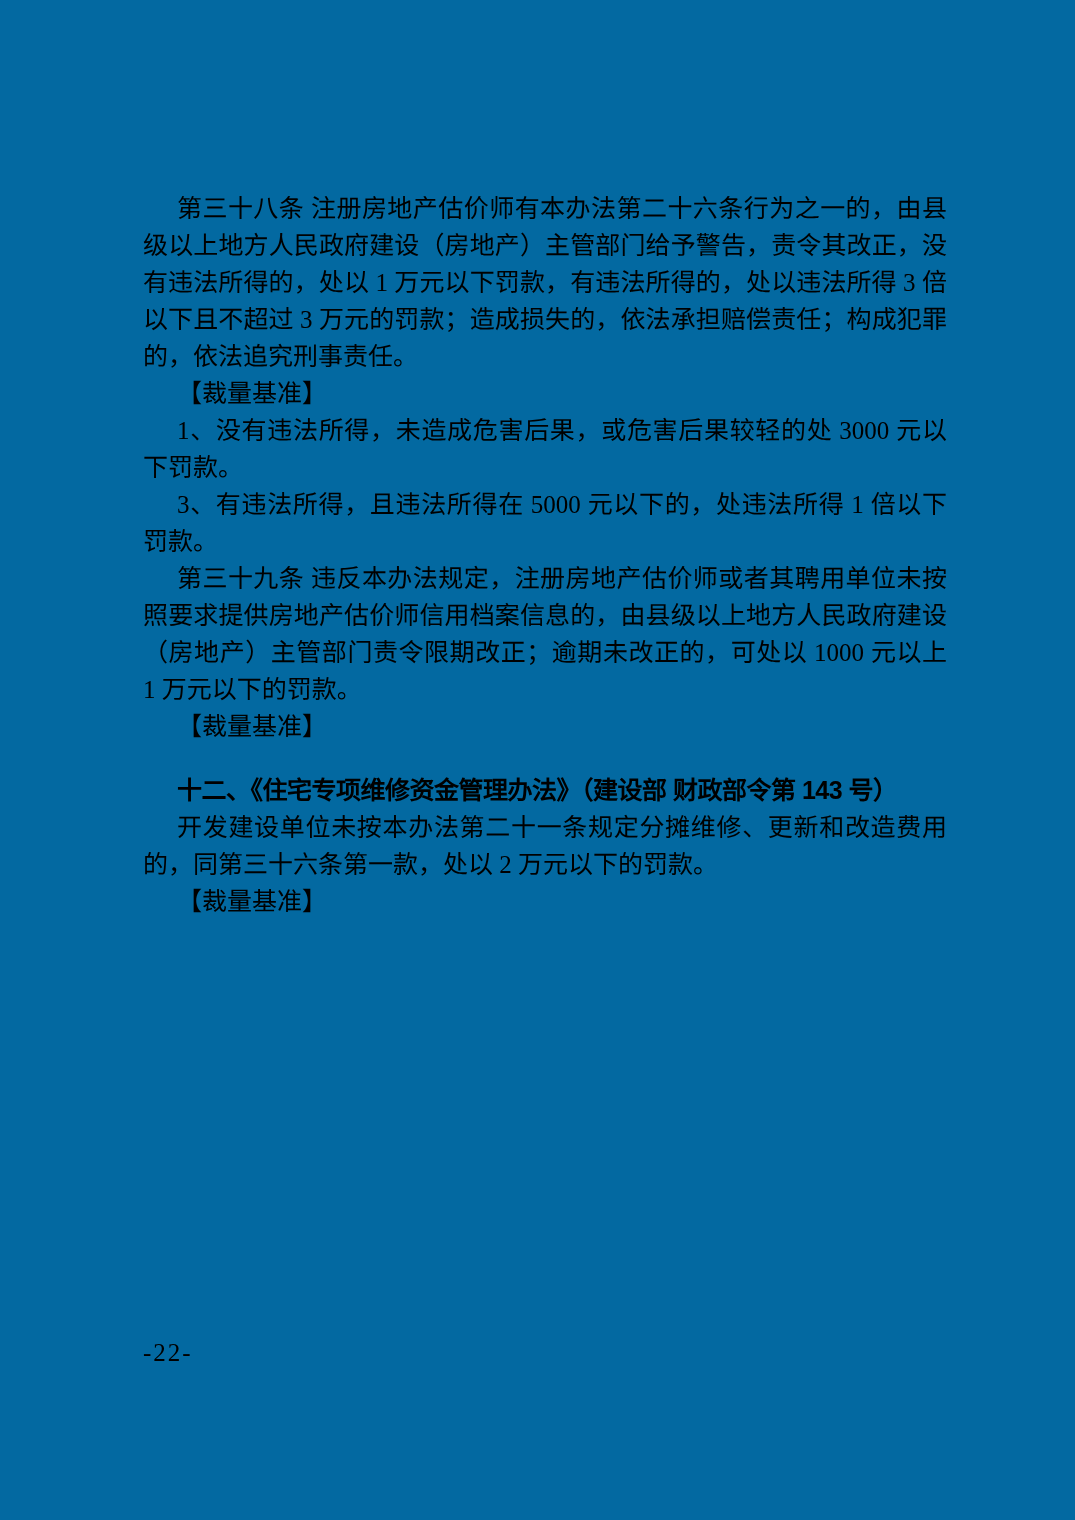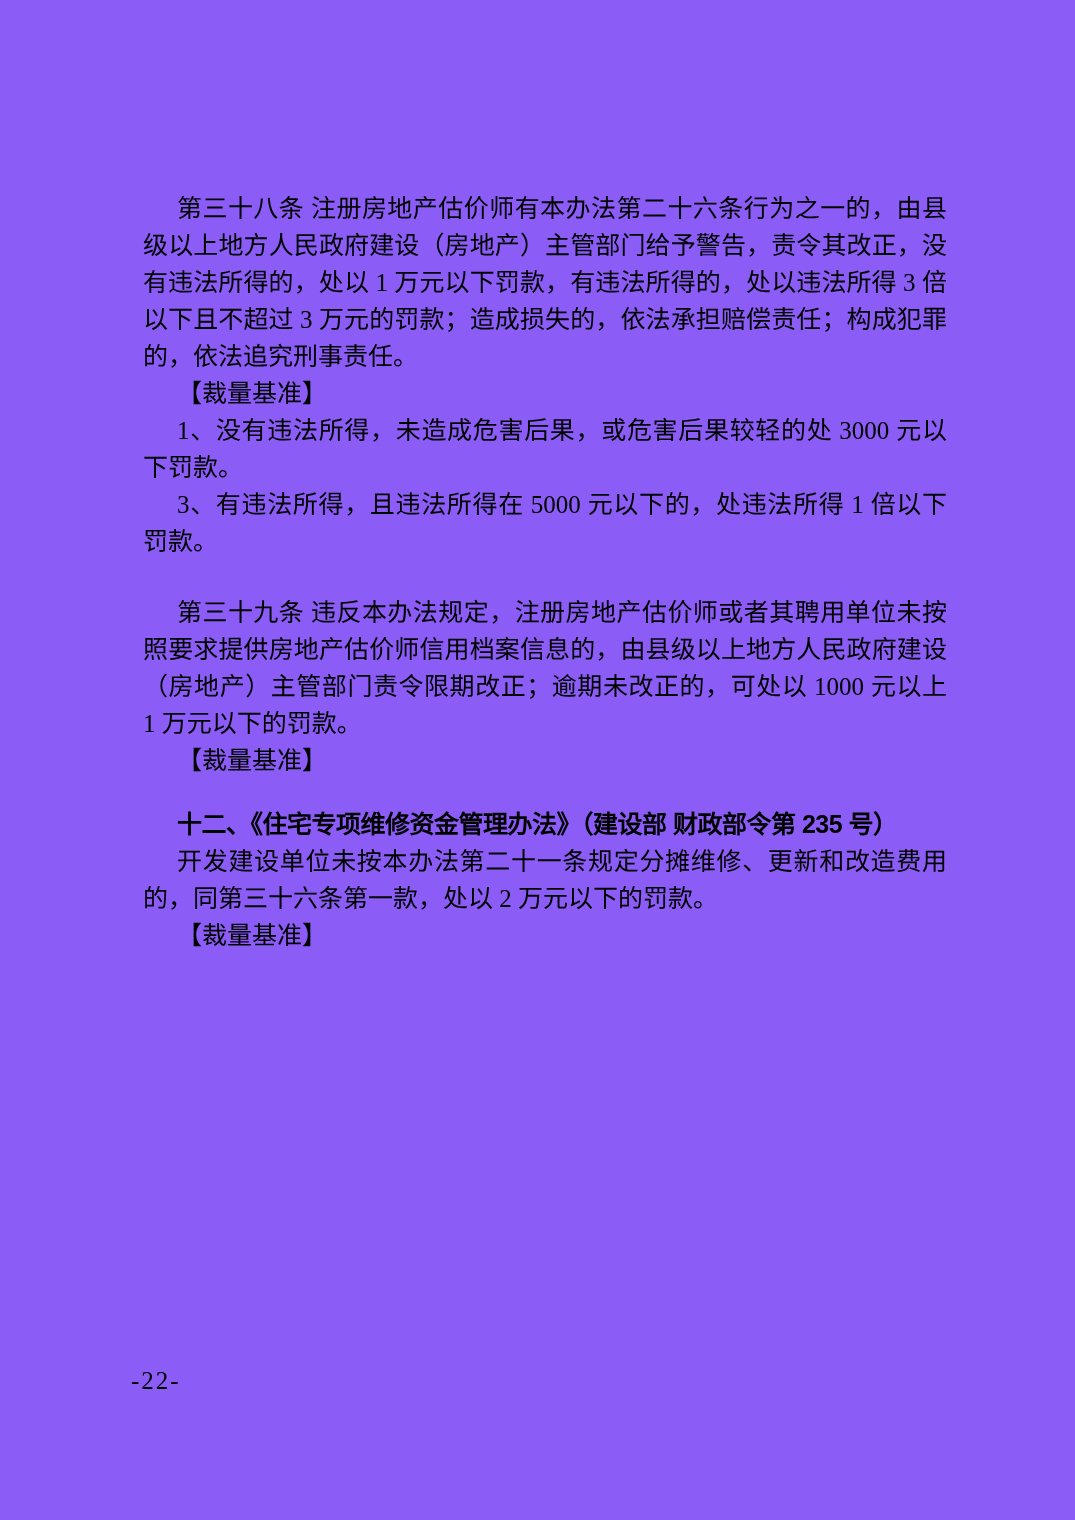--- a/index.html
+++ b/index.html
@@ -4,56 +4,54 @@
 <style>
   html, body {
     margin: 0;
     padding: 0;
     background: #ffffff;
   }
   .page {
     position: relative;
     width: 1075px;
     height: 1520px;
-    background: #8b5cf6;
+    background: #0369a1;
     overflow: hidden;
     color: #000000;
     font-family: "Liberation Serif", "DejaVu Serif", serif;
   }
   .content {
     position: absolute;
     left: 143px;
     top: 190px;
     width: 804px;
     font-size: 25px;
     line-height: 37px;
     text-align: justify;
   }
   .para {
     margin: 0;
     text-indent: 34px;
   }
   .blank-before {
-    margin-top: 34px;
   }
   .section-heading {
     font-family: "Liberation Sans", "DejaVu Sans", sans-serif;
     font-weight: 700;
     margin-top: 27px;
     white-space: nowrap;
     letter-spacing: -0.5px;
   }
   .page-number {
     position: absolute;
-    left: 131px;
+    left: 143px;
     top: 1339px;
     font-size: 25px;
     letter-spacing: 2px;
     font-family: "Liberation Serif", "DejaVu Serif", serif;
-    margin-top: 28px;
   }
 </style>
 </head>
 <body>
 
 <div class="page">
   <div class="content">
 
     <p class="para">第三十八条 注册房地产估价师有本办法第二十六条行为之一的，由县级以上地方人民政府建设（房地产）主管部门给予警告，责令其改正，没有违法所得的，处以 1 万元以下罚款，有违法所得的，处以违法所得 3 倍以下且不超过 3 万元的罚款；造成损失的，依法承担赔偿责任；构成犯罪的，依法追究刑事责任。</p>
 
@@ -65,21 +63,21 @@
     <p class="para">3、有违法所得，且违法所得在 5000 元以下的，处违法所得 1 倍以下罚款。</p>
 
 
 
     <p class="para blank-before">第三十九条 违反本办法规定，注册房地产估价师或者其聘用单位未按照要求提供房地产估价师信用档案信息的，由县级以上地方人民政府建设（房地产）主管部门责令限期改正；逾期未改正的，可处以 1000 元以上 1 万元以下的罚款。</p>
 
     <p class="para">【裁量基准】</p>
 
 
 
-    <p class="para section-heading">十二、《住宅专项维修资金管理办法》（建设部 财政部令第 235 号）</p>
+    <p class="para section-heading">十二、《住宅专项维修资金管理办法》（建设部 财政部令第 143 号）</p>
 
 
     <p class="para">开发建设单位未按本办法第二十一条规定分摊维修、更新和改造费用的，同第三十六条第一款，处以 2 万元以下的罚款。</p>
 
     <p class="para">【裁量基准】</p>
 
   </div>
 
   <div class="page-number">-22-</div>
 </div>

